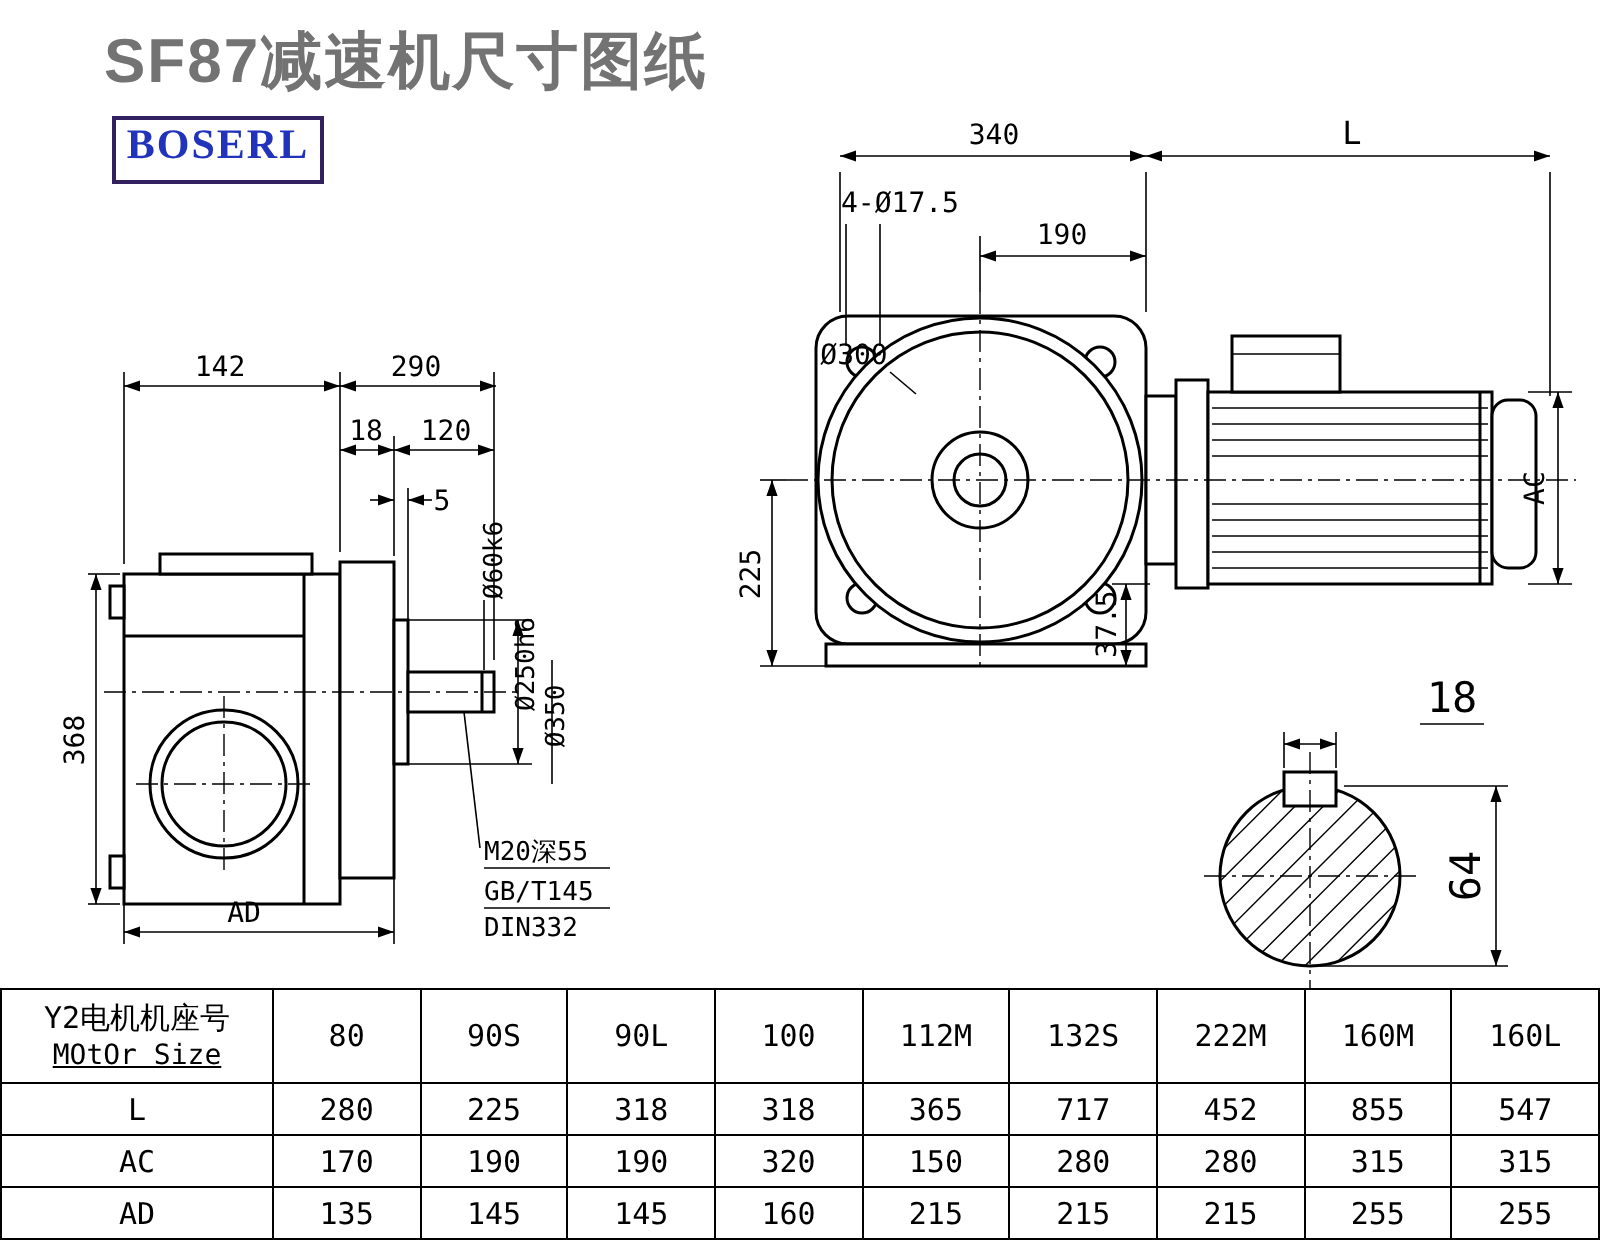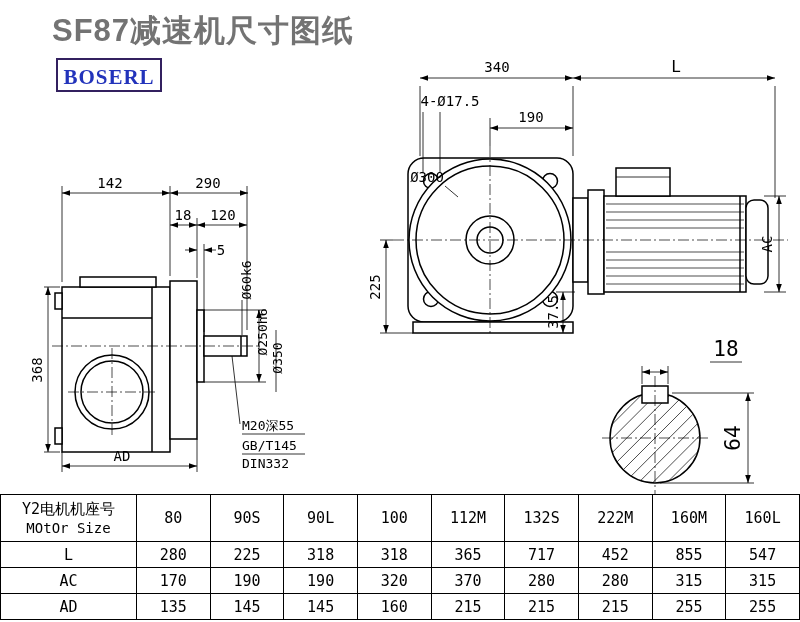--- a/index.html
+++ b/index.html
@@ -7,21 +7,21 @@
     width:800px;height:622px;position:relative;background:#ffffff;
     font-family:"DejaVu Sans",sans-serif;overflow:hidden;
   }
   .page-title{
     position:absolute;left:52px;top:10px;margin:0;
     font-size:31px;font-weight:bold;color:#737373;letter-spacing:1px;
     font-family:"Liberation Sans",sans-serif;
   }
   .logo-box{
     position:absolute;left:56px;top:58px;width:102px;height:30px;
-    border:2px solid #32205f;display:flex;align-items:flex-end;justify-content:center;
+    border:2px solid #32205f;display:flex;align-items:flex-start;justify-content:center;
     background:#fff;
   }
   .logo-box span{
     font-family:"Liberation Serif",serif;font-weight:bold;
     font-size:21px;color:#2233bb;letter-spacing:1px;
   }
   svg.drawing{position:absolute;left:0;top:0;}
   .ol{fill:none;stroke:#000;stroke-width:1.5;}
   .olw{fill:#fff;stroke:#000;stroke-width:1.5;}
   .tl{fill:none;stroke:#000;stroke-width:0.8;}
@@ -37,21 +37,21 @@
     border-collapse:collapse;table-layout:fixed;
     font-family:"DejaVu Sans Mono",monospace;background:#fff;
   }
   .spec-table td{
     border:1px solid #000;text-align:center;vertical-align:middle;
     font-size:15px;color:#000;padding:0;
   }
   .spec-table tr.hdr td{height:46px;}
   .spec-table tr.datarow td{height:25px;}
   .rh1{font-size:15px;line-height:20px;}
-  .rh2{font-size:14px;line-height:18px;}
+  .rh2{font-size:14px;line-height:18px;text-decoration:underline;}
 </style>
 </head>
 <body>
 
 <svg class="drawing" width="800" height="494" viewBox="0 0 800 494">
 
   <g>
 
     <g>
       <rect class="olw" x="62" y="287" width="108" height="165"></rect>
@@ -298,21 +298,21 @@
       <td>452</td>
       <td>855</td>
       <td>547</td>
     </tr>
     <tr class="datarow">
       <td>AC</td>
       <td>170</td>
       <td>190</td>
       <td>190</td>
       <td>320</td>
-      <td>370</td>
+      <td>150</td>
       <td>280</td>
       <td>280</td>
       <td>315</td>
       <td>315</td>
     </tr>
     <tr class="datarow">
       <td>AD</td>
       <td>135</td>
       <td>145</td>
       <td>145</td>

